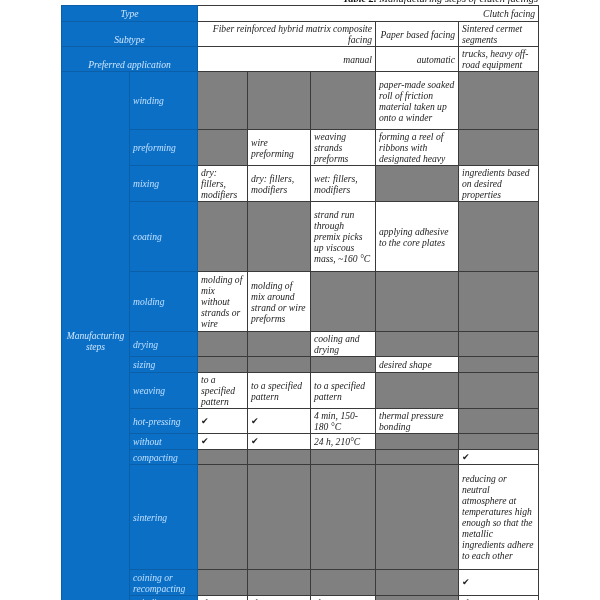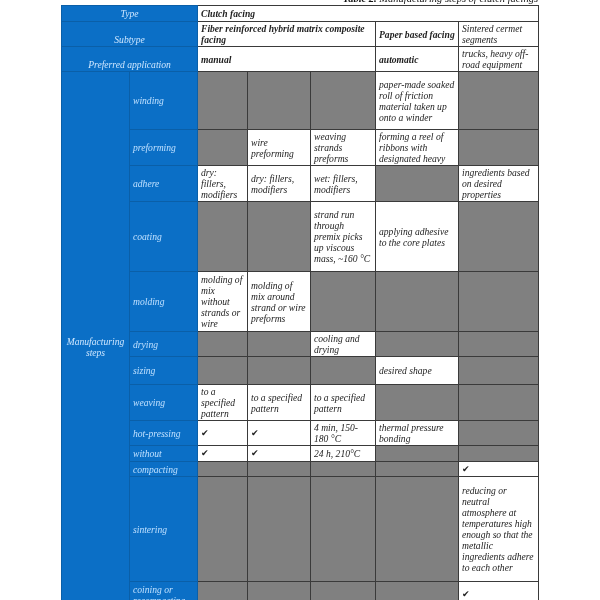--- a/index.html
+++ b/index.html
@@ -7,21 +7,21 @@
          font-family:"Liberation Serif","DejaVu Serif",serif; font-style:italic; }
   .caption { position:absolute; right:62px; top:-7px; font-size:10.5px; color:#111; white-space:nowrap; }
   .caption b { font-weight:bold; }
   table { position:absolute; left:61px; top:5px; border-collapse:collapse; table-layout:fixed; width:477px; }
   td { border:1px solid #3a3a3a; padding:1px 3px; font-size:9.6px; line-height:11px; color:#222; vertical-align:middle; overflow:hidden; }
   td.blue { background:#0b6fc6; color:#cfe7ff; border-color:#0a5fa8; }
   td.hdr { text-align:center;font-style:italic; }
   td.sub { color:#bfe0ff; }
   td.gray { background:#808080; }
   td.white { background:#ffffff; }
-  td.center { text-align:left;font-weight:bold; }
+  td.center { text-align:right; }
   td.tick { font-style:normal; font-size:9px; }
 </style>
 </head>
 <body>
 
 <div class="caption"><b>Table 2.</b><span> Manufacturing steps of clutch facings</span></div>
 
 <table>
   <colgroup>
     <col style="width:68px">
@@ -60,21 +60,21 @@
       </tr>
       <tr style="height: 36px;">
         <td class="blue sub">preforming</td>
         <td class="gray"></td>
         <td class="white">wire preforming</td>
         <td class="white">weaving strands preforms</td>
         <td class="white">forming a reel of ribbons with designated heavy</td>
         <td class="gray"></td>
       </tr>
       <tr style="height: 34px;">
-        <td class="blue sub">adhere</td>
+        <td class="blue sub">mixing</td>
         <td class="white">dry: fillers, modifiers</td>
         <td class="white">dry: fillers, modifiers</td>
         <td class="white">wet: fillers, modifiers</td>
         <td class="gray"></td>
         <td class="white">ingredients based on desired properties</td>
       </tr>
       <tr style="height: 70px;">
         <td class="blue sub">coating</td>
         <td class="gray"></td>
         <td class="gray"></td>
@@ -91,21 +91,21 @@
         <td class="gray"></td>
       </tr>
       <tr style="height: 22px;">
         <td class="blue sub">drying</td>
         <td class="gray"></td>
         <td class="gray"></td>
         <td class="white">cooling and drying</td>
         <td class="gray"></td>
         <td class="gray"></td>
       </tr>
-      <tr style="height: 28px;">
+      <tr style="height: 16px;">
         <td class="blue sub">sizing</td>
         <td class="gray"></td>
         <td class="gray"></td>
         <td class="gray"></td>
         <td class="white">desired shape</td>
         <td class="gray"></td>
       </tr>
       <tr style="height: 36px;">
         <td class="blue sub">weaving</td>
         <td class="white">to a specified pattern</td>

